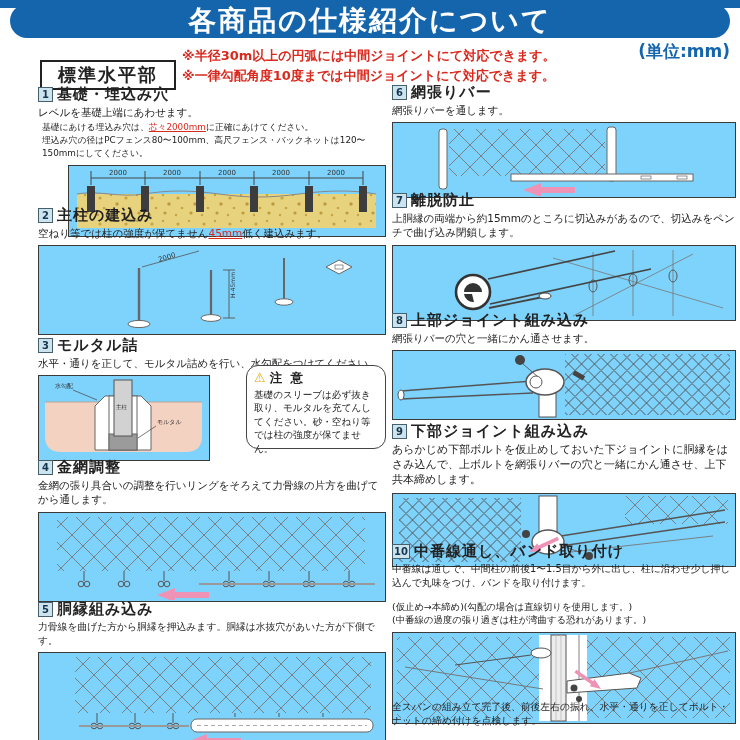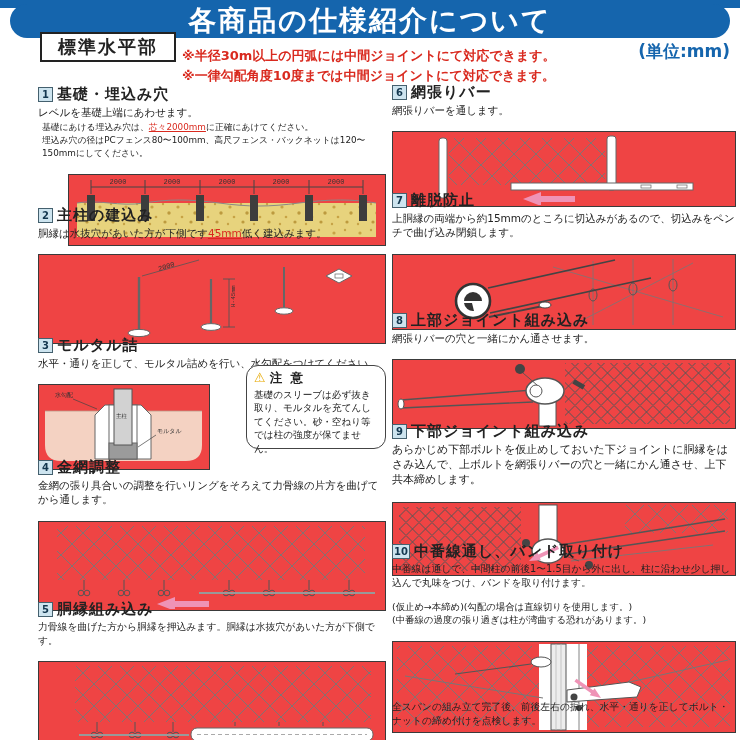--- a/index.html
+++ b/index.html
@@ -2,35 +2,35 @@
 <html><head>
 <meta charset="utf-8">
 <style>
   html,body{margin:0;padding:0;background:#fff;}
   body{width:740px;height:740px;position:relative;overflow:hidden;
        font-family:"DejaVu Sans","Liberation Sans",sans-serif;color:#222;}
   .banner-strip{position:absolute;left:0;top:0;width:740px;height:8px;background:#1565ad;}
   .banner{position:absolute;left:10px;top:4px;width:720px;height:34px;background:#1565ad;border-radius:17px;}
   .banner-title{position:absolute;left:0;top:2px;width:740px;text-align:center;color:#fff;
                 font-size:28px;font-weight:bold;letter-spacing:2px;}
-  .section-box{position:absolute;left:40px;top:32px;border:2px solid #222;padding:1px 16px;
+  .section-box{position:absolute;left:40px;top:60px;border:2px solid #222;padding:1px 16px;
                font-size:18px;font-weight:bold;letter-spacing:2px;background:#fff;}
   .top-notes{position:absolute;left:182px;top:46px;font-size:13px;color:#d92a1f;line-height:1.55;font-weight:bold;}
   .unit{position:absolute;right:10px;top:40px;color:#1565ad;font-size:17px;font-weight:bold;}
   .step{position:absolute;}
   .col-l{left:38px;width:348px;}
   .col-r{left:392px;width:344px;}
   .step-head{display:flex;align-items:center;gap:4px;}
   .num{min-width:15px;height:15px;padding:0 1px;background:#cde4ef;border:1px solid #44606e;
        font-size:10px;font-weight:bold;color:#13374f;display:flex;align-items:center;justify-content:center;box-sizing:border-box;}
   .title{font-size:15px;font-weight:bold;letter-spacing:1px;}
   .desc{font-size:10.5px;line-height:1.38;margin-top:1px;}
   .small-note{font-size:8.8px;line-height:1.45;margin-top:2px;margin-left:4px;}
   .red{color:#d92a1f;text-decoration:underline;}
-  .dbox{border:1.5px solid #3a3a3a;background:#ef4444;margin-top:14px;box-sizing:border-box;font-family:Liberation Mono, monospace;}
+  .dbox{border:1.5px solid #3a3a3a;background:#7dd3fc;margin-top:5px;box-sizing:border-box;}
   .warnbox{position:absolute;right:0;top:29px;width:140px;height:84px;border:1.6px solid #444;
            border-radius:12px;padding:4px 7px;box-sizing:border-box;background:#fff;}
   .warn-title{font-size:12.5px;font-weight:bold;letter-spacing:2px;}
   .warn-icon{color:#e6a800;font-size:13px;margin-right:2px;}
   .warn-text{font-size:9.6px;line-height:1.4;margin-top:1px;}
   svg text{fill:#333;}
 </style>
 </head>
 <body>
 
@@ -106,21 +106,21 @@
     </svg>
   </div>
 </div>
 
 <div class="step col-l" style="top:206px">
   <div class="step-head">
       <span class="num">2</span>
     <span class="title">主柱の建込み</span>
     </div>
   <div class="desc">
-    <span>胴縁は水抜穴があいた方が下側です</span><span class="red">45mm</span><span>低く建込みます。</span>
+    <span>空ねり等では柱の強度が保てません</span><span class="red">45mm</span><span>低く建込みます。</span>
   </div>
   <div class="dbox" style="width:348px;height:90px">
     <svg width="345" height="87" viewBox="0 0 345 87">
       <line x1="100" y1="22" x2="100" y2="76" stroke="#666" stroke-width="2.4"></line>
       <ellipse cx="100" cy="78" rx="11" ry="3.6" fill="#fff" stroke="#666"></ellipse>
       <line x1="103" y1="21" x2="160" y2="5" stroke="#555" stroke-width="0.8"></line>
       <text x="120" y="16" font-size="7" transform="rotate(-17 120 16)">2000</text>
       <line x1="172" y1="24" x2="172" y2="70" stroke="#666" stroke-width="2.2"></line>
       <ellipse cx="172" cy="72" rx="10" ry="3.4" fill="#fff" stroke="#666"></ellipse>
       <line x1="190" y1="24" x2="190" y2="72" stroke="#555" stroke-width="0.9"></line>

